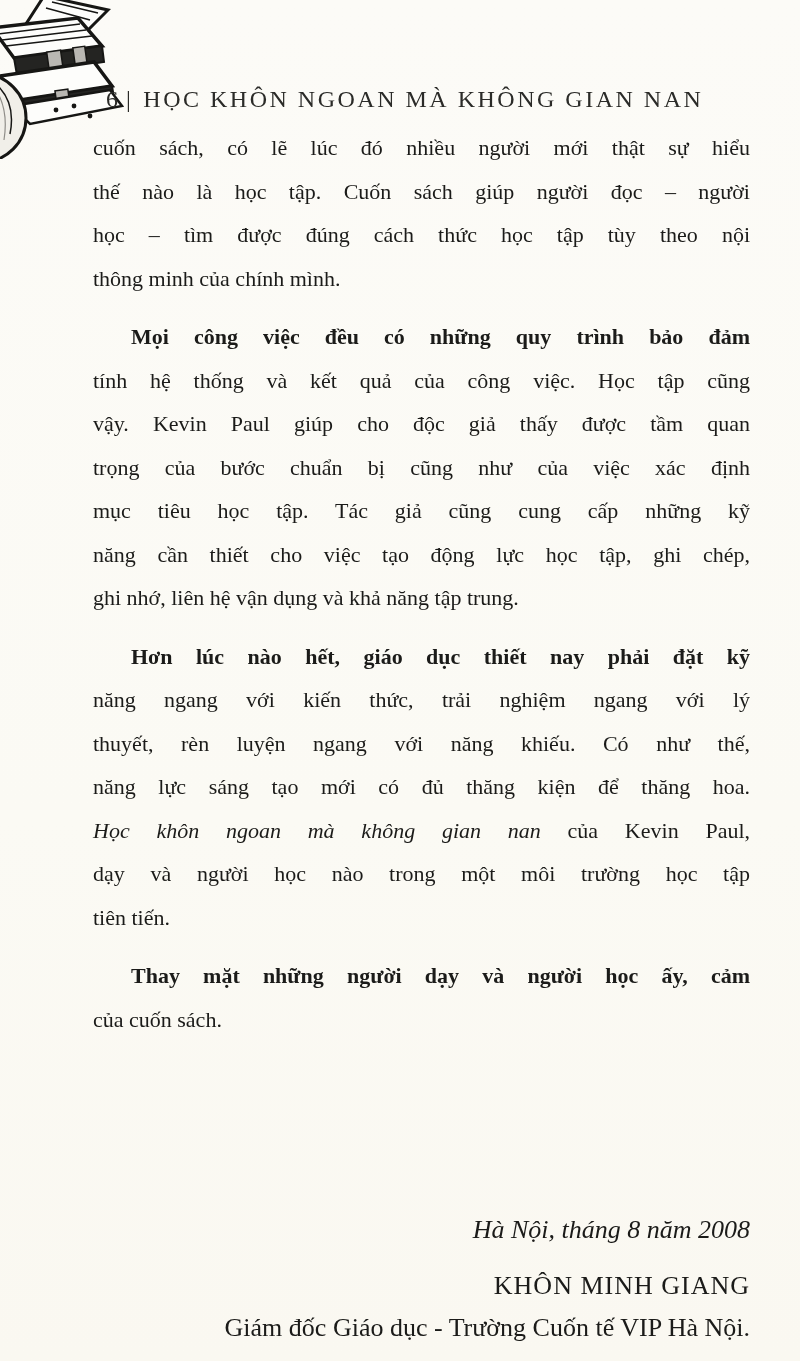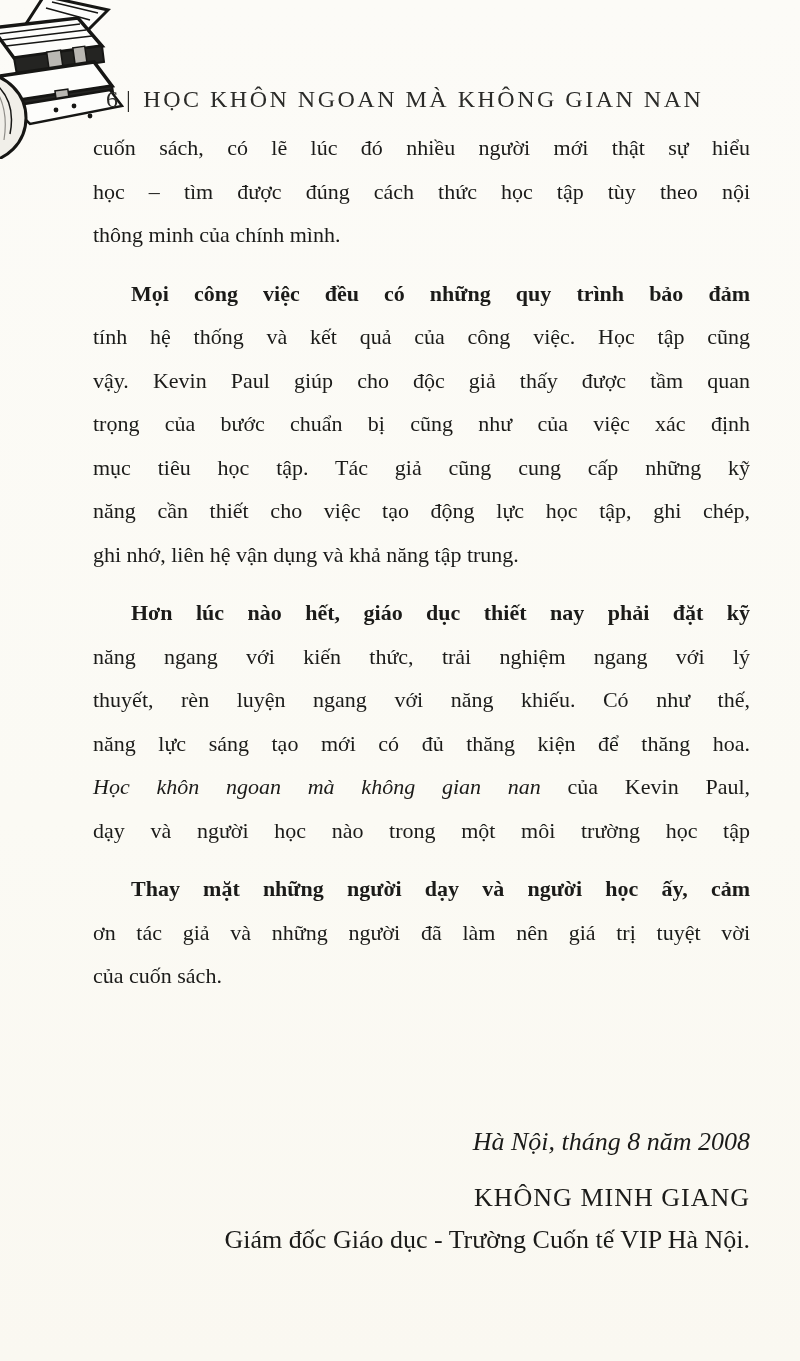--- a/index.html
+++ b/index.html
@@ -54,21 +54,21 @@
     height: 43.5px;
     overflow: visible;
   }
   .para .line.last { text-align-last: left; }
   .para.indent .line:first-child { text-indent: 38px; font-weight: bold; }
   .italic { font-style: italic; }
   
   .signature {
     position: absolute;
     left: 93px;
-    top: 1122px;
+    top: 1210px;
     width: 657px;
     text-align: right;
   }
   .signature .date-line {
     font-style: italic;
     font-size: 26px;
     margin-bottom: 16px;
     line-height: 40px;
   }
   .signature .sig-name {
@@ -113,46 +113,47 @@
     <path d="M2 86 Q24 108 18 146" stroke="#8f8d88" stroke-width="1.2" fill="none"></path>
   </svg>
 
   <div class="running-head">
     <span class="pageno">6</span><span class="sep">|</span><span class="title">HỌC KHÔN NGOAN MÀ KHÔNG GIAN NAN</span>
   </div>
 
   <div class="body-text">
       <div class="para">
         <div class="line"><span>cuốn sách, có lẽ lúc đó nhiều người mới thật sự hiểu</span></div>
+        <div class="line"><span>thế nào là học tập. Cuốn sách giúp người đọc – người</span></div>
         <div class="line"><span>học – tìm được đúng cách thức học tập tùy theo nội</span></div>
         <div class="line last"><span>thông minh của chính mình.</span></div>
       </div>
       <div class="para indent">
         <div class="line"><span>Mọi công việc đều có những quy trình bảo đảm</span></div>
         <div class="line"><span>tính hệ thống và kết quả của công việc. Học tập cũng</span></div>
         <div class="line"><span>vậy. Kevin Paul giúp cho độc giả thấy được tầm quan</span></div>
         <div class="line"><span>trọng của bước chuẩn bị cũng như của việc xác định</span></div>
         <div class="line"><span>mục tiêu học tập. Tác giả cũng cung cấp những kỹ</span></div>
         <div class="line"><span>năng cần thiết cho việc tạo động lực học tập, ghi chép,</span></div>
         <div class="line last"><span>ghi nhớ, liên hệ vận dụng và khả năng tập trung.</span></div>
       </div>
       <div class="para indent">
         <div class="line"><span>Hơn lúc nào hết, giáo dục thiết nay phải đặt kỹ</span></div>
         <div class="line"><span>năng ngang với kiến thức, trải nghiệm ngang với lý</span></div>
         <div class="line"><span>thuyết, rèn luyện ngang với năng khiếu. Có như thế,</span></div>
         <div class="line"><span>năng lực sáng tạo mới có đủ thăng kiện để thăng hoa.</span></div>
         <div class="line"><span class="italic">Học khôn ngoan mà không gian nan</span><span> của Kevin Paul,</span></div>
         <div class="line"><span>dạy và người học nào trong một môi trường học tập</span></div>
+        <div class="line last"><span>tiên tiến.</span></div>
       </div>
       <div class="para indent">
         <div class="line"><span>Thay mặt những người dạy và người học ấy, cảm</span></div>
-        <div class="line"><span>ơn tác giả và những người đã làm nên giá trị tuyệt vời</span></div>
         <div class="line last"><span>của cuốn sách.</span></div>
       </div>
     </div>
 
   <div class="signature">
     <div class="date-line">Hà Nội, tháng 8 năm 2008</div>
-    <div class="sig-name">KHÔNG MINH GIANG</div>
+    <div class="sig-name">KHÔN MINH GIANG</div>
     <div class="sig-title">Giám đốc Giáo dục - Trường Cuốn tế VIP Hà Nội.</div>
   </div>
 
 </div>
 
 </body></html>

